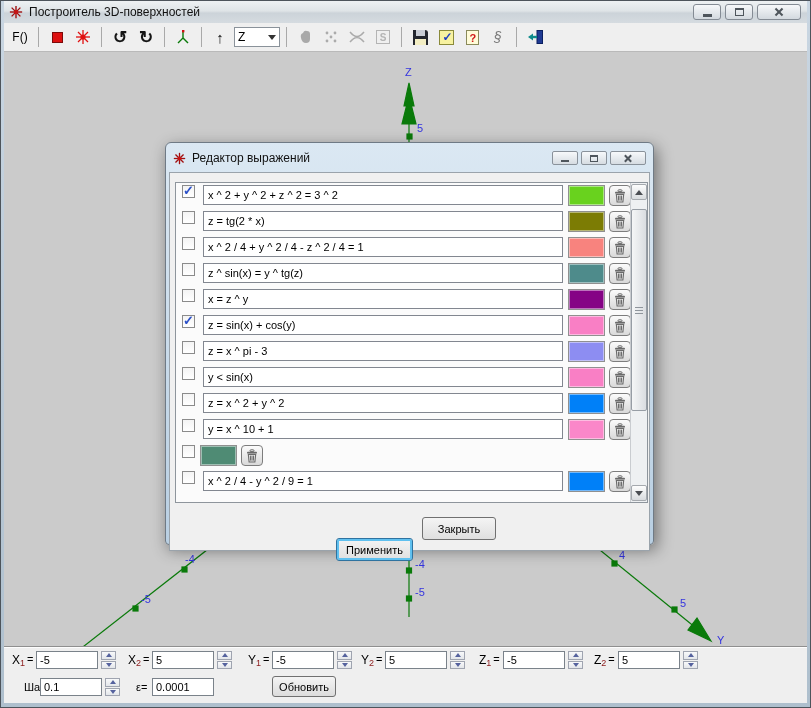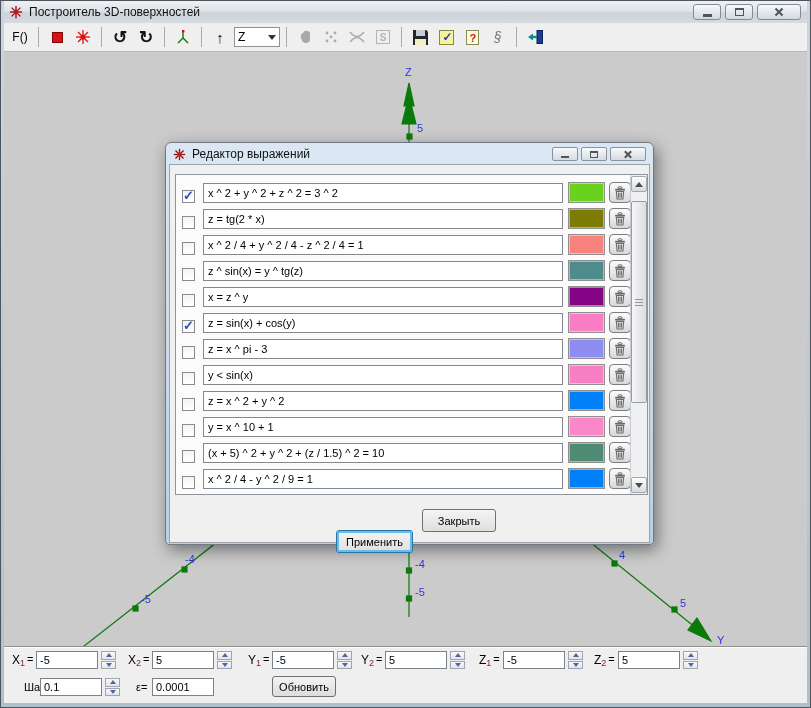--- a/index.html
+++ b/index.html
@@ -57,38 +57,38 @@
   
   .client { position:relative; height:594px; background:#cbcbcb; overflow:hidden; }
   .scene { position:absolute; left:0; top:0; width:811px; height:594px; pointer-events:none; }
   .axl { position:absolute; color:#3434df; font-size:11px; white-space:nowrap; pointer-events:none; }
 
   
   .dialog { position:absolute; left:161px; top:90px; width:489px; height:403px;
             background:linear-gradient(180deg,#dbe8f3,#b9cfe2);
             border:1px solid #6f7a85; border-radius:6px 6px 4px 4px;
             padding:1px 3px 3px 3px; box-shadow:3px 5px 16px rgba(0,0,0,.45); }
-  .dlg-titlebar { height:20px; display:flex; align-items:center; padding:0 2px 0 4px; }
+  .dlg-titlebar { height:28px; display:flex; align-items:center; padding:0 2px 0 4px; }
   .dlg-title { font-size:12px; color:#111; margin-left:6px; white-space:nowrap; }
   .dlg-controls { margin-left:auto; display:flex; gap:3px; padding-right:2px; }
   .dbtn { width:26px; height:14px; border:1px solid #8a929b; border-radius:2px;
           background:linear-gradient(180deg,#f7f9fb,#d6dce2);
           display:flex; align-items:center; justify-content:center; }
   .dbtn.wide { width:36px; }
   .dgl-min { width:8px; height:2px; background:#4e555c; margin-top:5px; }
   .dgl-max { width:8px; height:7px; border:1px solid #4e555c; border-top-width:2px; }
   .dgl-close { width:9px; height:9px; position:relative; }
   .dgl-close::before,.dgl-close::after { content:""; position:absolute; left:3.5px; top:0; width:2px; height:9px; background:#4e555c; }
   .dgl-close::before { transform:rotate(45deg); } .dgl-close::after { transform:rotate(-45deg); }
   .dlg-client { position:relative; height:379px; background:#f0f0f0; border:1px solid #9aa3ab; }
 
   .listbox { position:absolute; left:5px; top:9px; width:473px; height:321px;
              background:#fbfbfb; border:1px solid #8e959c; }
   .rows { position:absolute; left:0; top:2px; right:17px; }
-  .expr-row { height:26px; display:flex; align-items:flex-end; padding-left:6px; }
+  .expr-row { height:26px; display:flex; align-items:flex-start; padding-left:6px; }
   .cb { width:13px; height:13px; border:1px solid #8b8b8b; background:linear-gradient(180deg,#f4f4f4,#fff);
         position:relative; flex:none; }
   .cb.checked::after { content:"✓"; position:absolute; left:0px; top:-3px; font-size:13px; font-weight:bold; color:#2b50c8; }
   .expr-input { width:360px; height:20px; margin-left:8px; border:1px solid #828790; background:#fff;
         font-family:inherit; font-size:11px; color:#000; padding:0 4px; flex:none; }
   .swatch { width:37px; height:21px; margin-left:5px; border:1px solid #909090;
         box-shadow:inset 0 0 0 1px rgba(255,255,255,.45); flex:none; }
   .trash { width:22px; height:21px; margin-left:4px; border:1px solid #7d7d7d; border-radius:4px;
         background:linear-gradient(180deg,#fbfbfb,#d9d9d9); display:flex; align-items:center; justify-content:center; flex:none; }
   .vscroll { position:absolute; top:0; right:0; bottom:0; width:17px; background:#eef0f2; border-left:1px solid #c9ccd0; }
@@ -456,21 +456,20 @@
         <path d="M3.3 5.4 h7.4 l-0.8 7.6 h-5.8 z" fill="none" stroke="#6b6b6b" stroke-width="1.1"></path>
         <line x1="5.4" y1="6.6" x2="5.6" y2="11.6" stroke="#6b6b6b"></line>
         <line x1="7" y1="6.6" x2="7" y2="11.6" stroke="#6b6b6b"></line>
         <line x1="8.6" y1="6.6" x2="8.4" y2="11.6" stroke="#6b6b6b"></line>
       </svg>
     </button>
   </div>
 
   <div class="expr-row">
     <span class="cb"></span>
-    <input class="expr-input" value="(x + 5) ^ 2 + y ^ 2 + (z / 1.5) ^ 2 = 10" style="">
     <span class="swatch" style="background: rgb(79, 139, 116);"></span>
     <button class="trash">
       <svg width="14" height="14" viewBox="0 0 14 14">
         <rect x="5" y="0.8" width="4" height="1.8" rx="0.9" fill="none" stroke="#6b6b6b"></rect>
         <rect x="2" y="2.8" width="10" height="1.7" rx="0.85" fill="#6b6b6b"></rect>
         <path d="M3.3 5.4 h7.4 l-0.8 7.6 h-5.8 z" fill="none" stroke="#6b6b6b" stroke-width="1.1"></path>
         <line x1="5.4" y1="6.6" x2="5.6" y2="11.6" stroke="#6b6b6b"></line>
         <line x1="7" y1="6.6" x2="7" y2="11.6" stroke="#6b6b6b"></line>
         <line x1="8.6" y1="6.6" x2="8.4" y2="11.6" stroke="#6b6b6b"></line>
       </svg>

